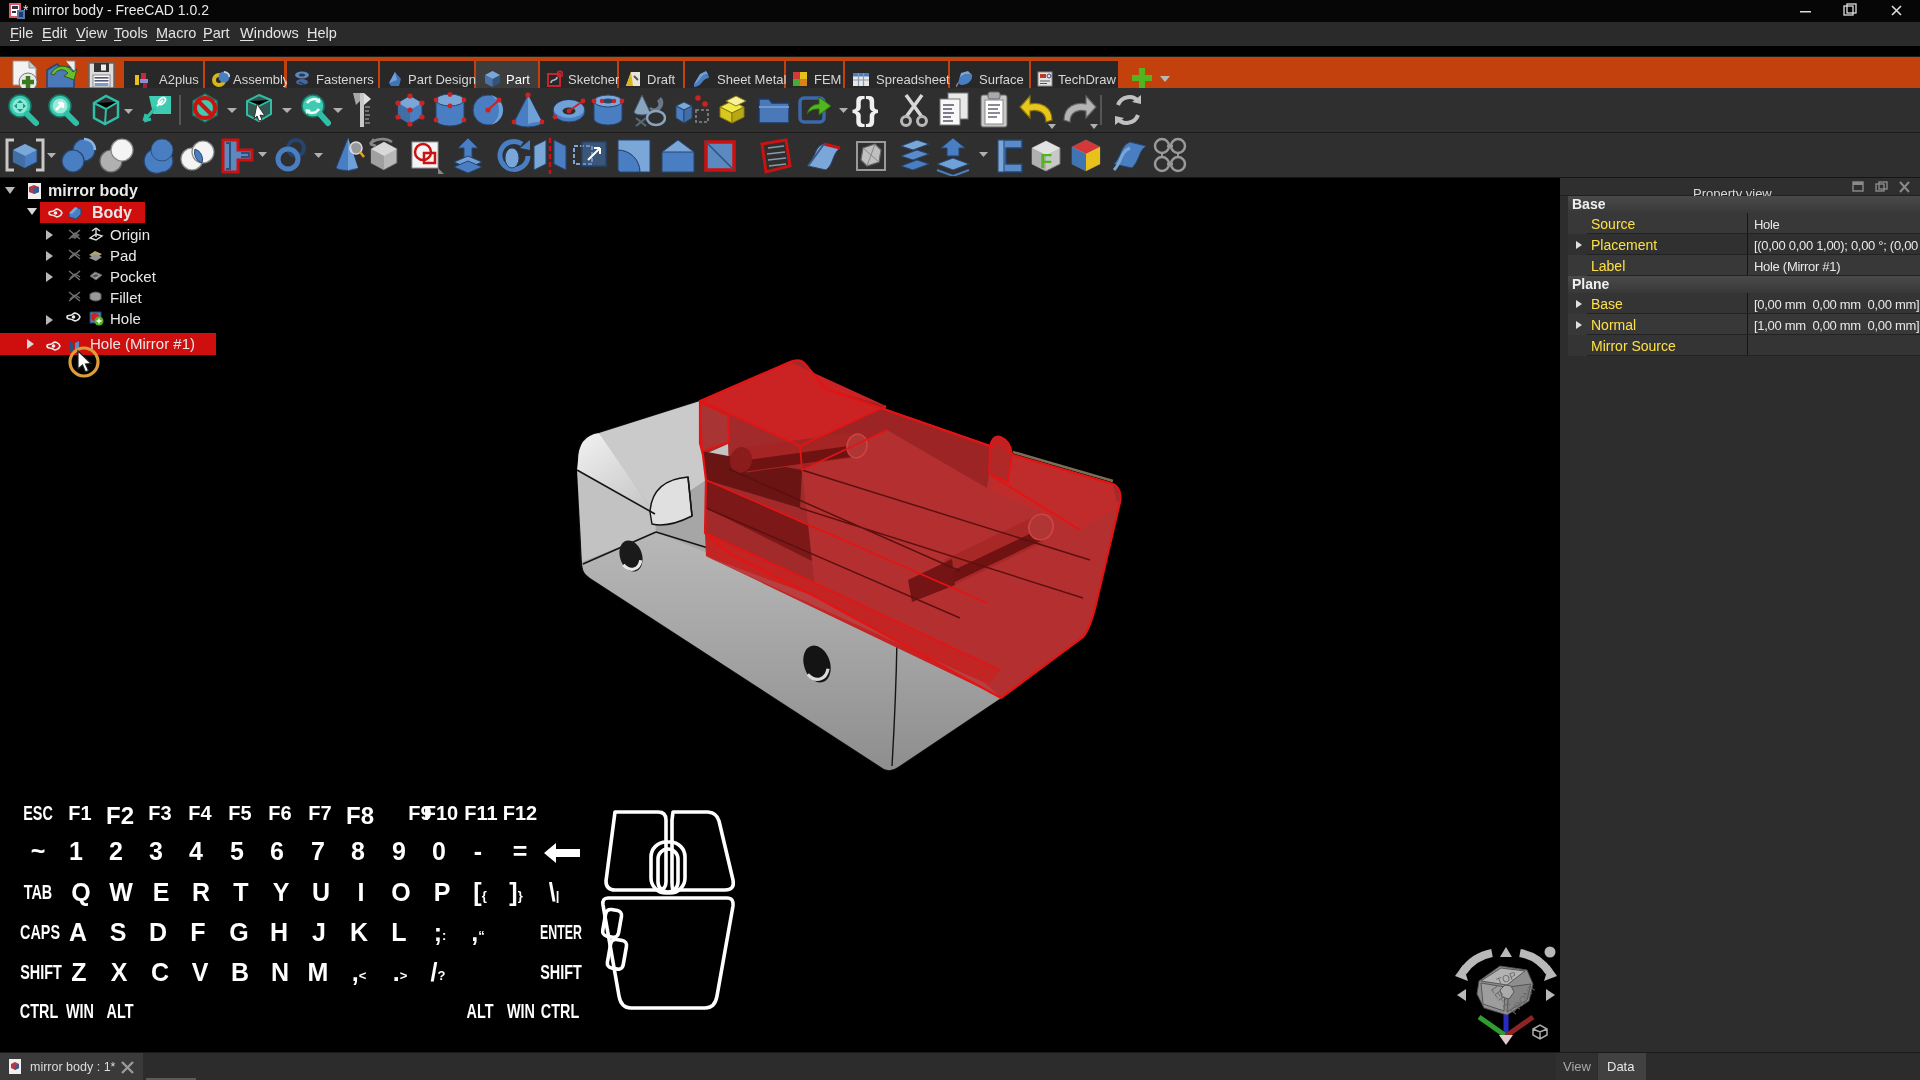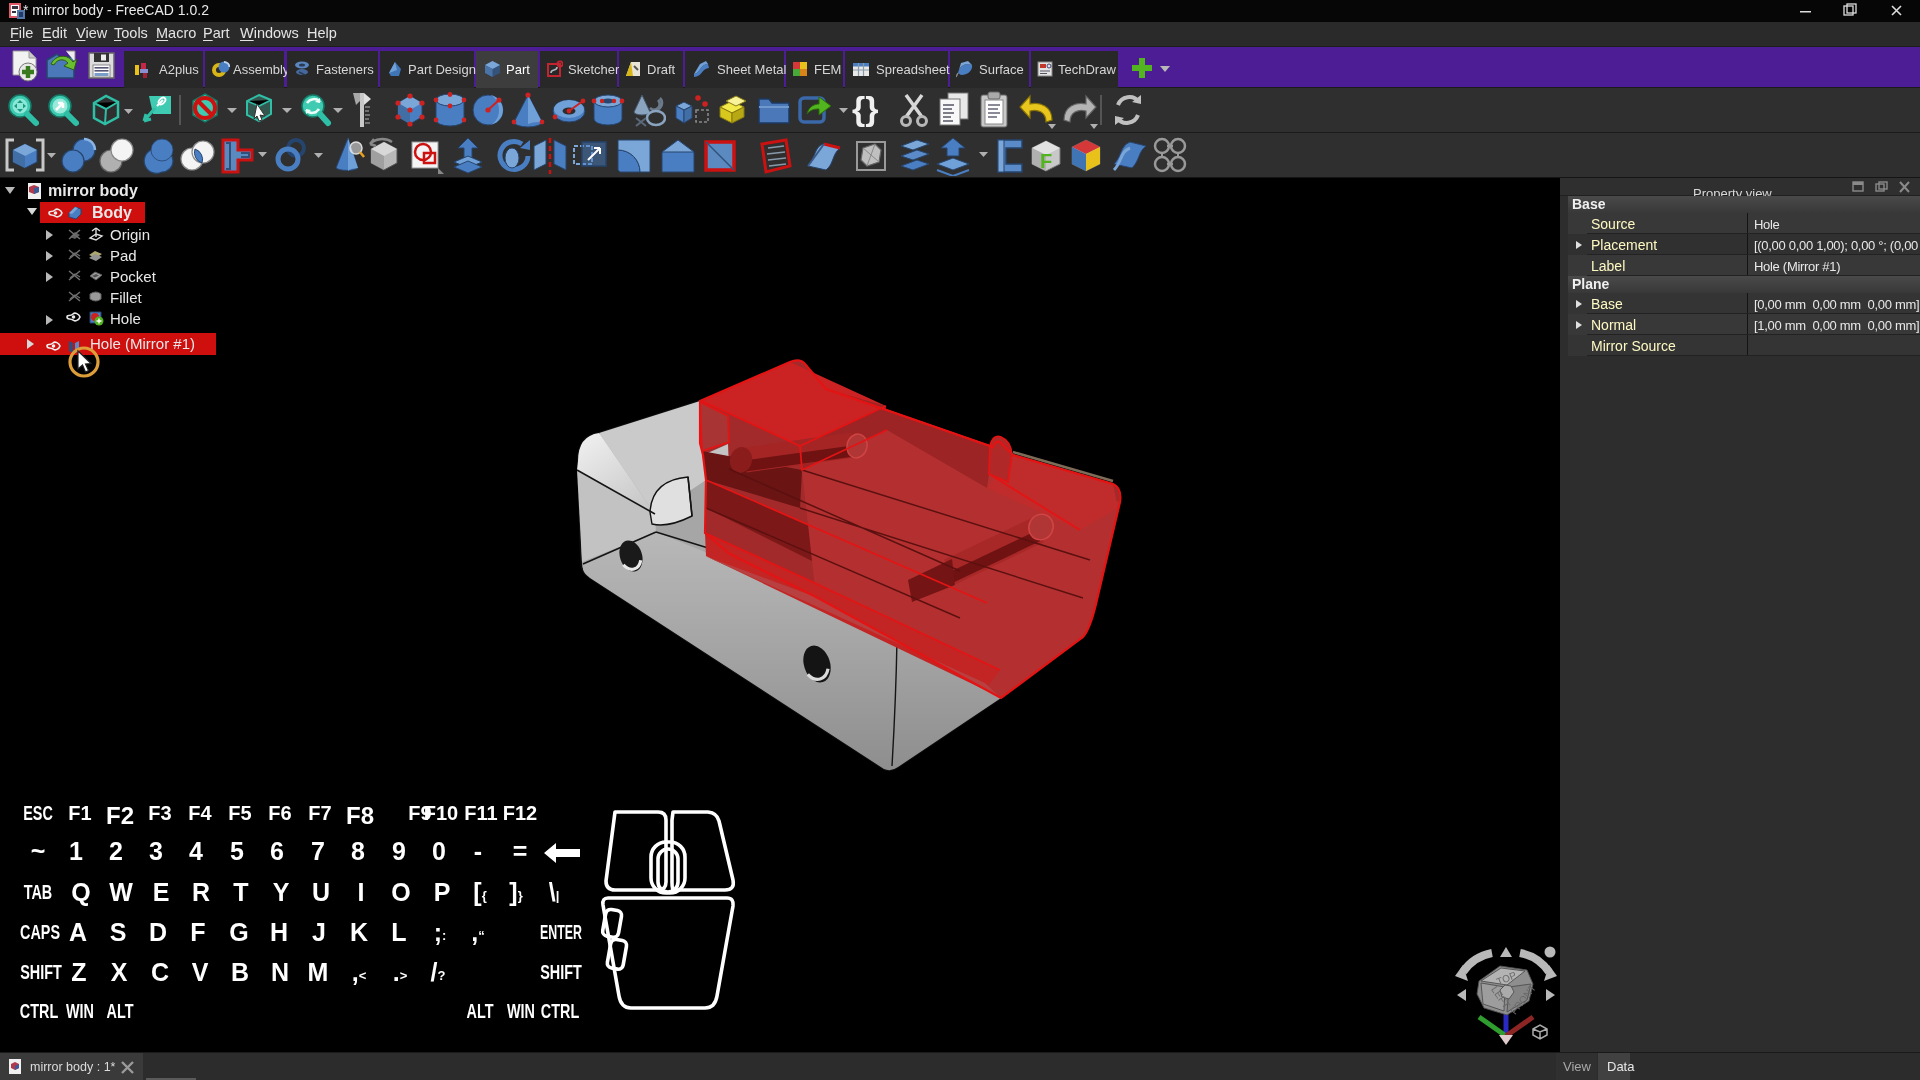--- a/index.html
+++ b/index.html
@@ -2,31 +2,31 @@
 <html><head>
 <meta charset="utf-8">
 <style>
 *{margin:0;padding:0;box-sizing:border-box}
 html,body{width:1920px;height:1080px;overflow:hidden;background:#000;font-family:"Liberation Sans",sans-serif}
 #titlebar{position:absolute;left:0;top:0;width:1920px;height:22px;background:#060606;color:#e8e8e8;font-size:14px}
 #titletext{position:absolute;left:23px;top:2px}
 #menubar{position:absolute;left:0;top:22px;width:1920px;height:24px;background:#2a2a2a;color:#e4e4e4;font-size:14.5px}
 .mi{position:absolute;top:3px}
 .mi u{text-decoration:underline;text-underline-offset:2px}
-#toolbar1{position:absolute;left:0;top:46px;width:1920px;height:42px;background:#4c1d95;border-bottom:1px solid #1b1b1b;border-top:1px solid #1d1d1d}
+#toolbar1{position:absolute;left:0;top:56px;width:1920px;height:42px;background:#c2410c;border-bottom:1px solid #1b1b1b;border-top:1px solid #1d1d1d}
 #toolbar2{position:absolute;left:0;top:88px;width:1920px;height:45px;background:#2f2f2f;border-bottom:1px solid #1b1b1b}
 #toolbar3{position:absolute;left:0;top:133px;width:1920px;height:45px;background:#2f2f2f;border-bottom:1px solid #151515}
 .wbtab{position:absolute;top:4px;height:38px;background:#282828;color:#d6d6d6;font-size:13px;white-space:nowrap}
 .wbtab.active{background:#3d3d3d;color:#fff}
 .ticon{position:absolute}
 #main{position:absolute;left:0;top:178px;width:1560px;height:874px;background:#000}
 #proppanel{position:absolute;left:1560px;top:178px;width:360px;height:874px;background:#2d2d2d}
 #statusbar{position:absolute;left:0;top:1052px;width:1920px;height:28px;background:#2c2c2c;border-top:1px solid #1a1a1a}
 .prow{position:absolute;left:8px;width:352px;overflow:hidden}
-.plab{position:absolute;top:3px;font-size:14px;color:#fef9c3}
+.plab{position:absolute;top:3px;font-size:14px;color:#fde047}
 .pval{position:absolute;left:186px;top:4px;font-size:13px;letter-spacing:-0.3px;color:#e8e8e8;white-space:pre}
 .prow::before{content:"";position:absolute;left:179px;top:0;width:1px;height:100%;background:#141414}
 .prow::after{content:"";position:absolute;left:19px;right:0;bottom:0;height:1px;background:#222}
 .kb{position:absolute;color:#fff;font-weight:bold;transform:translateX(-50%);white-space:nowrap;font-family:"Liberation Sans",sans-serif}
 .kb s{text-decoration:none;font-size:13px;vertical-align:1px}
 .kn{transform:translateX(-50%) scaleX(0.72)}
 .ke{transform:translateX(-50%) scaleX(0.62)}
 </style>
 </head>
 <body>
@@ -824,16 +824,16 @@
       </svg>
  <span style="position:absolute;left:30px;top:7px;font-size:12.5px;color:#dcdcdc">mirror body : 1*</span>
  <svg width="13" height="13" style="position:absolute;left:121px;top:8px">
         <path d="M1 1 L12 12 M12 1 L1 12" stroke="#9a9a9a" stroke-width="2.4"></path>
       </svg>
 </div>
 <div style="position:absolute;left:146px;top:25px;width:50px;height:3px;background:#5a5a5a"></div>
 <div style="position:absolute;left:1556px;top:0;width:41px;height:27px;background:#303030;color:#a8a8a8;font-size:13px">
       <span style="position:absolute;left:7px;top:6px">View</span>
     </div>
-<div style="position:absolute;left:1598px;top:0;width:32px;height:27px;background:#414141;color:#e8e8e8;font-size:13px">
+<div style="position:absolute;left:1598px;top:0;width:48px;height:27px;background:#414141;color:#e8e8e8;font-size:13px">
       <span style="position:absolute;left:9px;top:6px">Data</span>
     </div>
 </div>
 
 </body></html>

